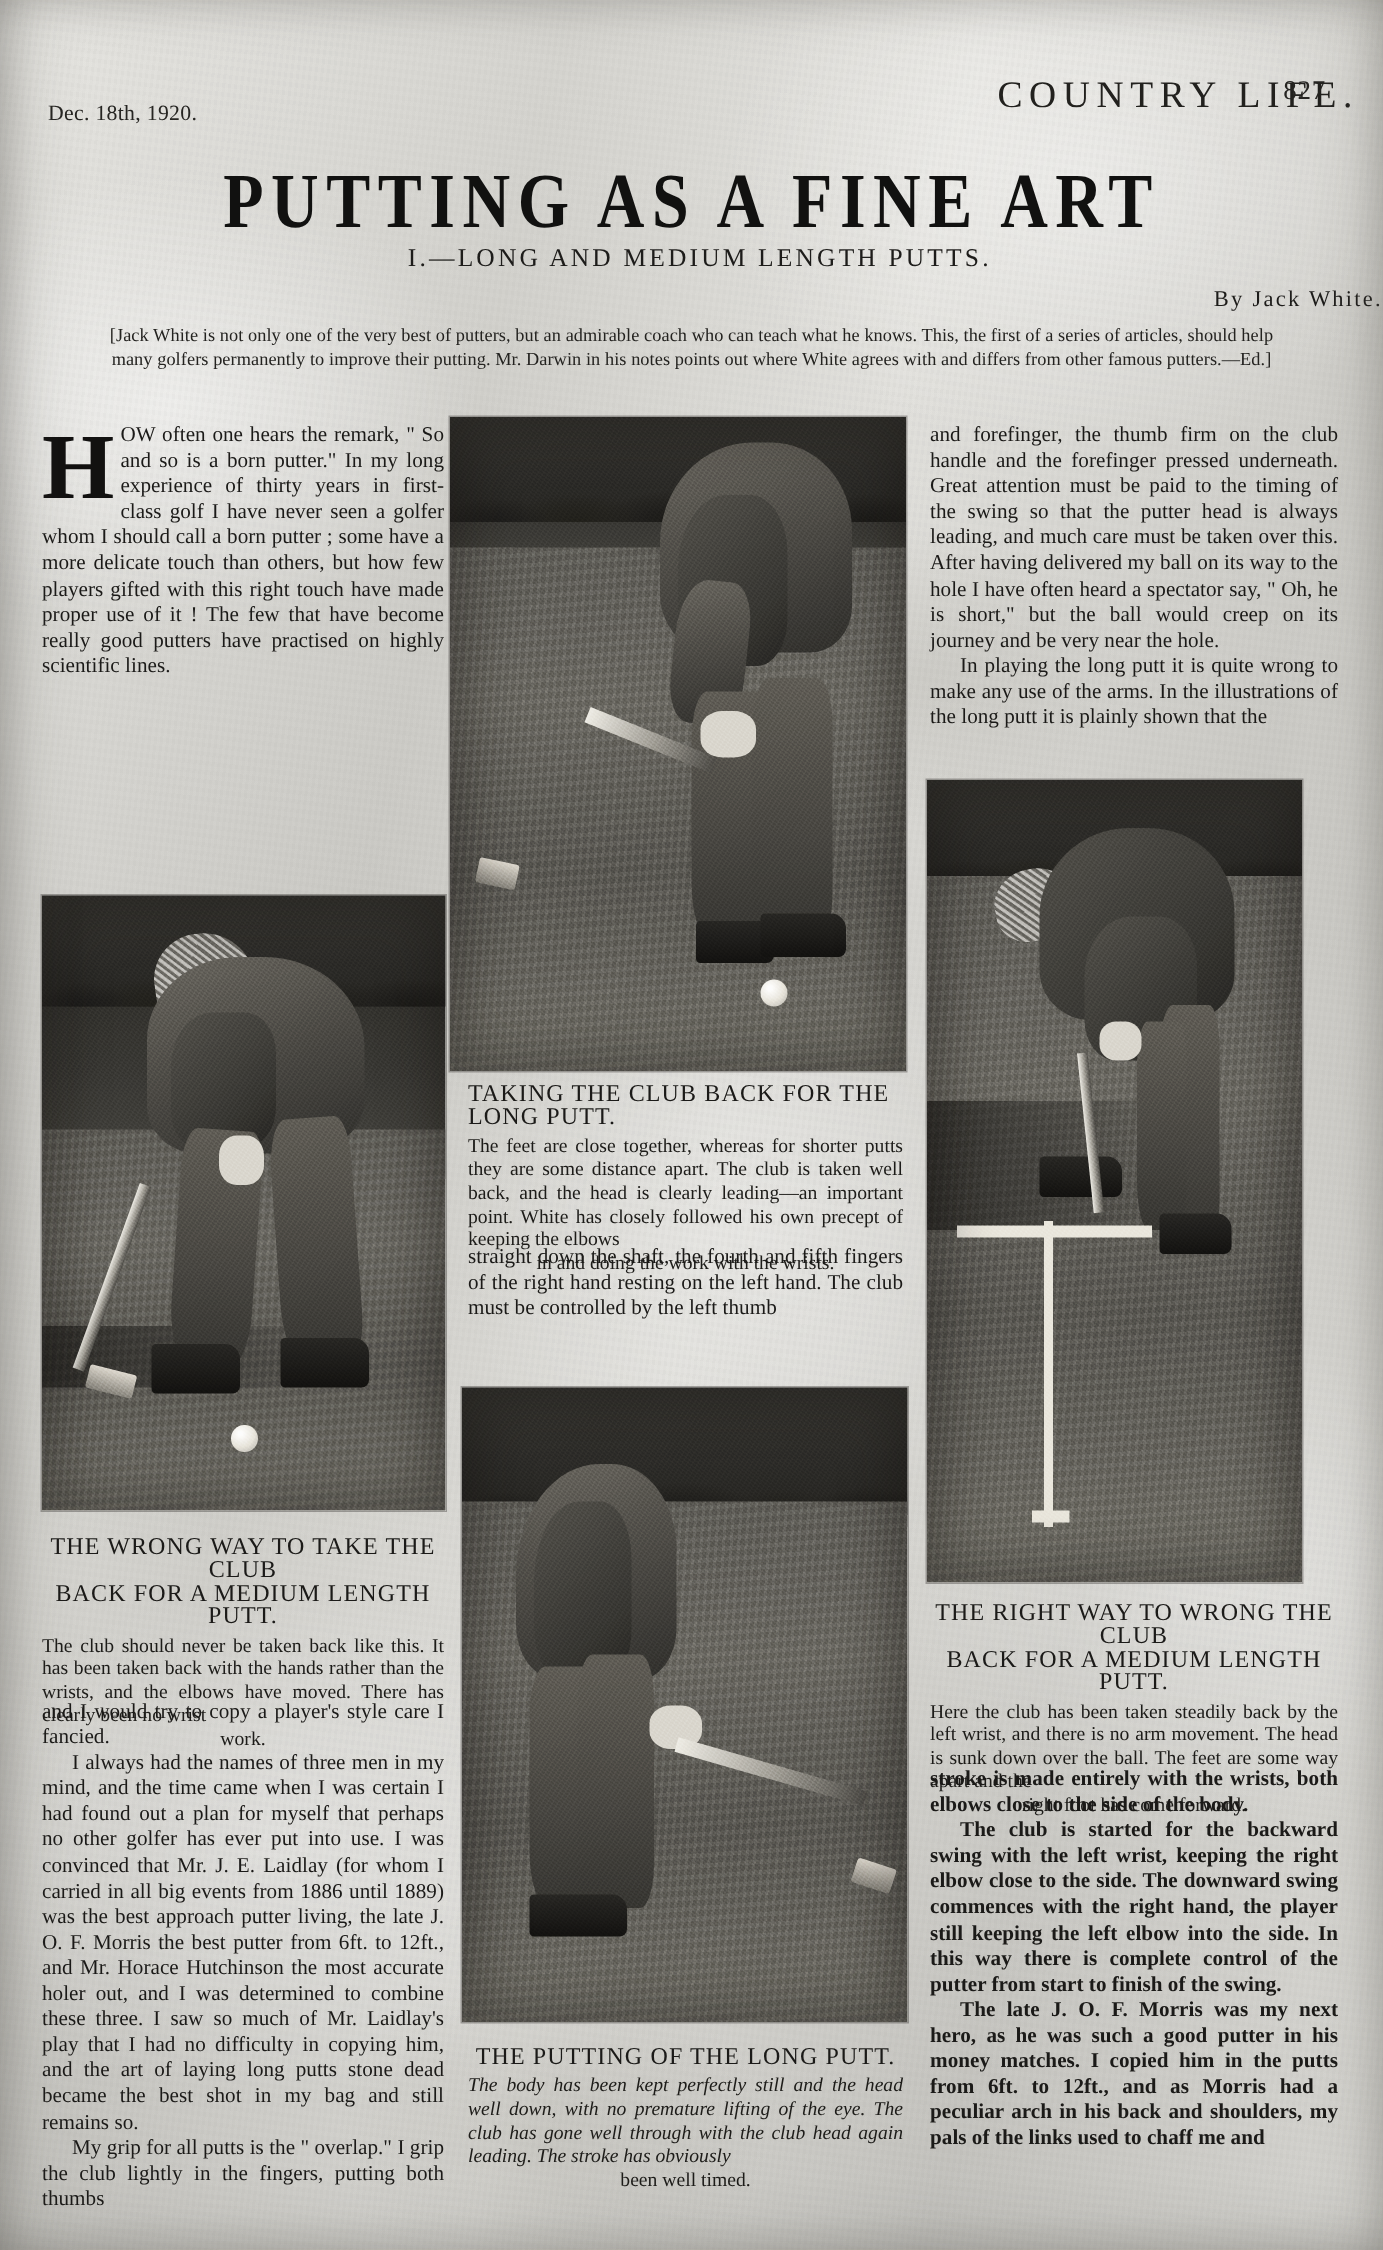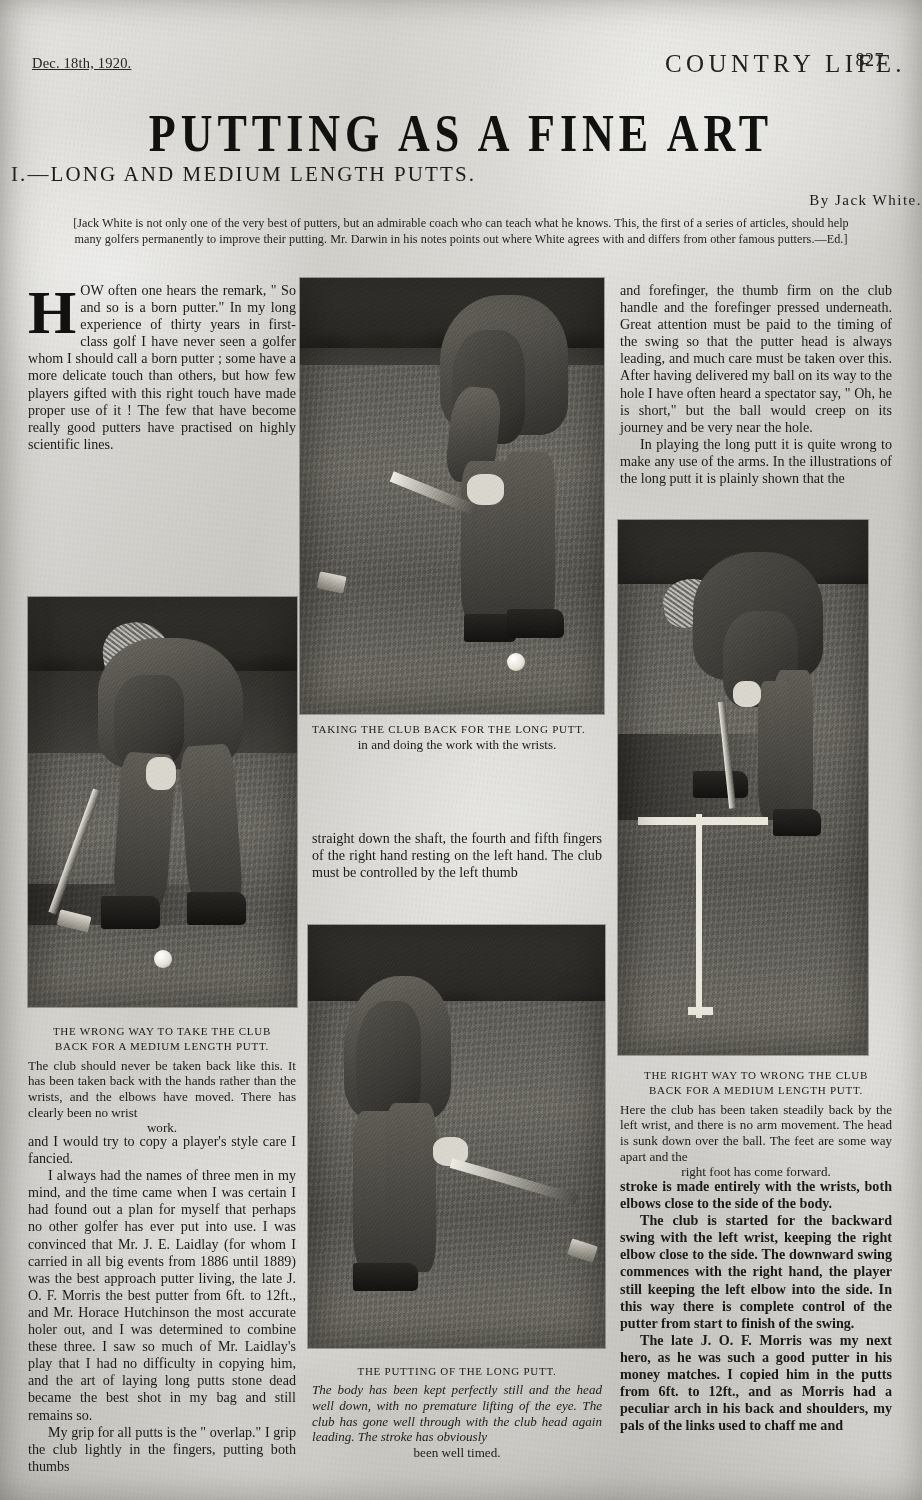--- a/index.html
+++ b/index.html
@@ -54,26 +54,25 @@
 
   
   .masthead {
     position: absolute;
     left: 0; right: 0; top: 52px;
     height: 26px;
     z-index: 5;
   }
   .issue-date {
     position: absolute;
-    left: 32px; top: 3px;
+    left: 32px; top: 16px;
     font-size: 14.5px;
     letter-spacing: 0.2px;
     white-space: nowrap;
     color: #262522;
-    text-decoration: underline;
   }
   .mast-title {
     position: absolute;
     left: 0; right: 16px; top: -2px;
     text-align: right;
     font-size: 25px;
     letter-spacing: 4.4px;
     color: #22211e;
     white-space: nowrap;
   }
@@ -94,21 +93,22 @@
     font-weight: bold;
     font-size: 44px;
     letter-spacing: 5px;
     color: #111110;
     transform: scaleY(1.18);
     transform-origin: top center;
   }
   .subhead {
     position: absolute;
     left: 0; right: 0; top: 162px;
-    font-size: 21px;
+    text-align: center;
+    font-size: 17px;
     letter-spacing: 2.1px;
     color: #1d1c1a;
     padding-left: 11px;
   }
   .byline {
     position: absolute;
     left: 0; right: 0; top: 192px;
     text-align: right;
     font-size: 15px;
     letter-spacing: 1.5px;
@@ -218,21 +218,21 @@
   }
   .shadowpatch {
     position: absolute;
     background: linear-gradient(92deg, rgba(25,24,22,0.62) 0%, rgba(25,24,22,0.30) 60%, rgba(25,24,22,0) 100%);
   }
   .marker-bar { position: absolute; background: #e8e5dc; }
 
   
   .cap-title {
     margin: 0;
-    font-size: 11px;
+    font-size: 16px;
     line-height: 15.4px;
     letter-spacing: 0.75px;
     text-align: center;
     color: #1b1a18;
   }
   .cap-body {
     margin: 0;
     font-size: 13.1px;
     line-height: 15.6px;
     text-align: justify;
@@ -309,20 +309,21 @@
     <div class="figure-fill hand" style="left:55%; top:45%; width:12%; height:7%;"></div>
     <div class="figure-fill shaft" style="left:28%; top:52%; width:30%; height:2.6%; transform:rotate(22deg); transform-origin:right center;"></div>
     <div class="figure-fill clubhead" style="left:6%; top:68%; width:9%; height:4%; transform:rotate(12deg);"></div>
     <div class="figure-fill ball" style="left:68%; top:86%; width:6%; height:4.2%;"></div>
     <div class="grain"></div>
     <div class="vig"></div>
   </div>
 
   <div class="col col-mid" style="top:722px;">
     <p class="cap-title" style="text-align:left;">TAKING THE CLUB BACK FOR THE LONG PUTT.</p>
+    <p class="cap-body" style="margin-top:3px;">The feet are close together, whereas for shorter putts they are some distance apart. The club is taken well back, and the head is clearly leading—an important point. White has closely followed his own precept of keeping the elbows</p>
     <p class="cap-body last">in and doing the work with the wrists.</p>
   </div>
 
   <div class="col col-mid" style="top:830px;">
     <p class="body cont">straight down the shaft, the fourth and fifth fingers of the right hand resting on the left hand. The club must be controlled by the left thumb</p>
   </div>
 
   <div class="photo" style="left:308px; top:925px; width:297px; height:423px;">
     <div class="sky" style="height:22%;"></div>
     <div class="treeline" style="top:0; height:20%;"></div>

